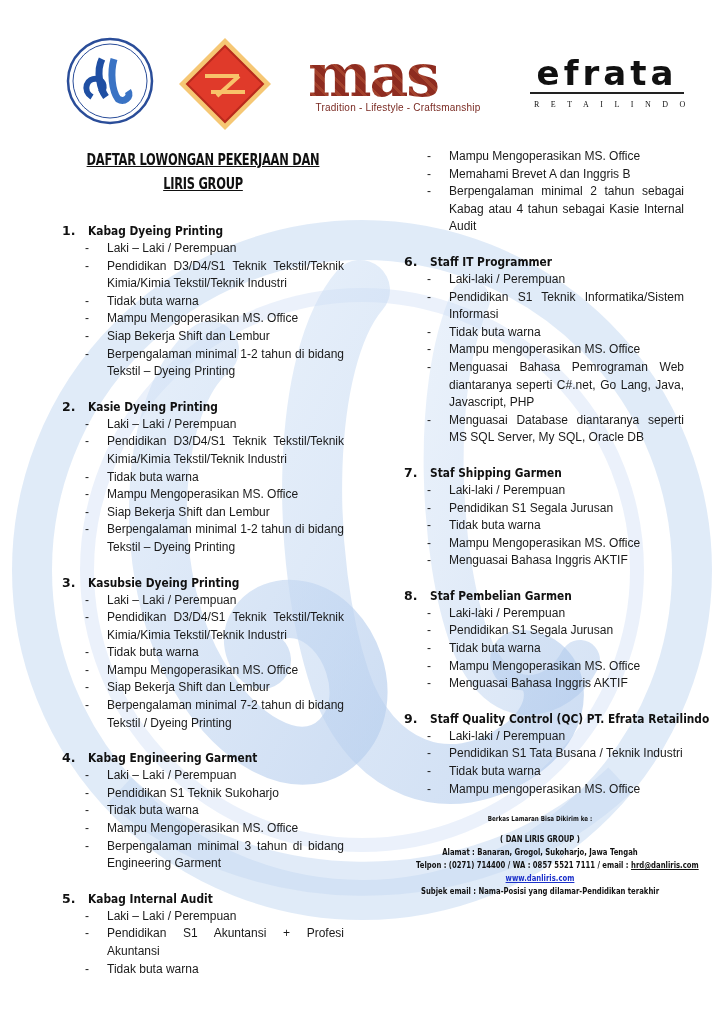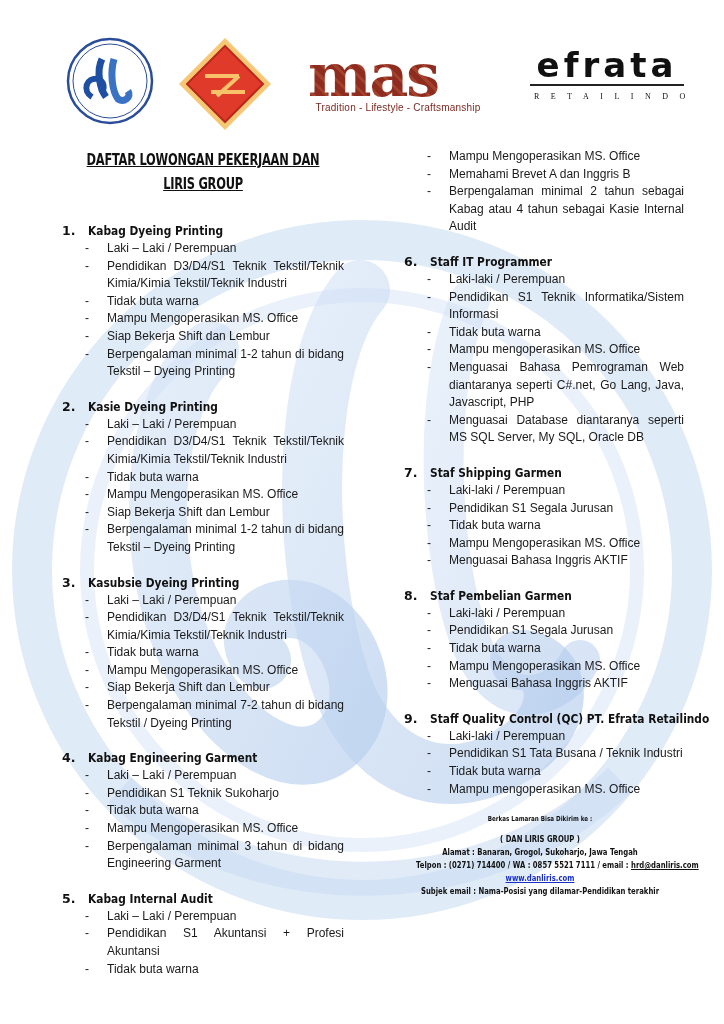--- a/index.html
+++ b/index.html
@@ -8,21 +8,21 @@
   .watermark { position:absolute; left:0; top:140px; width:724px; height:884px; z-index:0; }
   .logos { position:absolute; top:30px; left:0; width:724px; height:105px; z-index:1; }
   .logo { position:absolute; }
   .logo-dl { left:66px; top:7px; width:88px; height:88px; }
   .logo-diamond { left:177px; top:6px; width:96px; height:96px; }
   .logo-mas { left:308px; top:20px; width:180px; height:68px; }
   .mas-word { font-family:"DejaVu Serif", serif; font-weight:bold; font-size:60px; line-height:50px;
               color:#8b2a1f; letter-spacing:-2px; text-align:left;
               background:repeating-linear-gradient(45deg,#8e2c20 0 6px,#a3412c 6px 9px); -webkit-background-clip:text; background-clip:text; -webkit-text-fill-color:transparent; }
   .mas-tag { font-size:10px; color:#7a2a22; text-align:center; margin-top:2px; letter-spacing:0.2px; }
-  .logo-efrata { left:524px; top:16px; width:166px; height:60px; text-align:center; }
+  .logo-efrata { left:524px; top:24px; width:166px; height:60px; text-align:center; }
   .efrata-word { font-family:"DejaVu Sans", sans-serif; font-weight:bold; font-size:34px; letter-spacing:4px; color:#111; line-height:38px; }
   .efrata-rule { height:2px; background:#222; margin:0 6px; }
   .efrata-sub { font-family:"Liberation Serif", serif; font-size:8px; letter-spacing:11.5px; color:#111; margin-top:6px; padding-left:10px;text-align:right; }
 
   .content { position:absolute; z-index:2; top:0; left:0; width:724px; height:1024px; }
   .col { position:absolute; }
   .col-left { left:62px; top:148px; width:282px; }
   .col-right { left:404px; top:148px; width:280px; }
   .title { font-family:"DejaVu Sans Condensed","DejaVu Sans", sans-serif; font-weight:bold; font-size:15.5px; text-align:center; text-decoration:underline; line-height:24px; letter-spacing:-0.3px; transform:scaleX(0.82); transform-origin:center; width:340px; margin-left:-29px; color:#111; }
   .job { margin-top:17px; }

